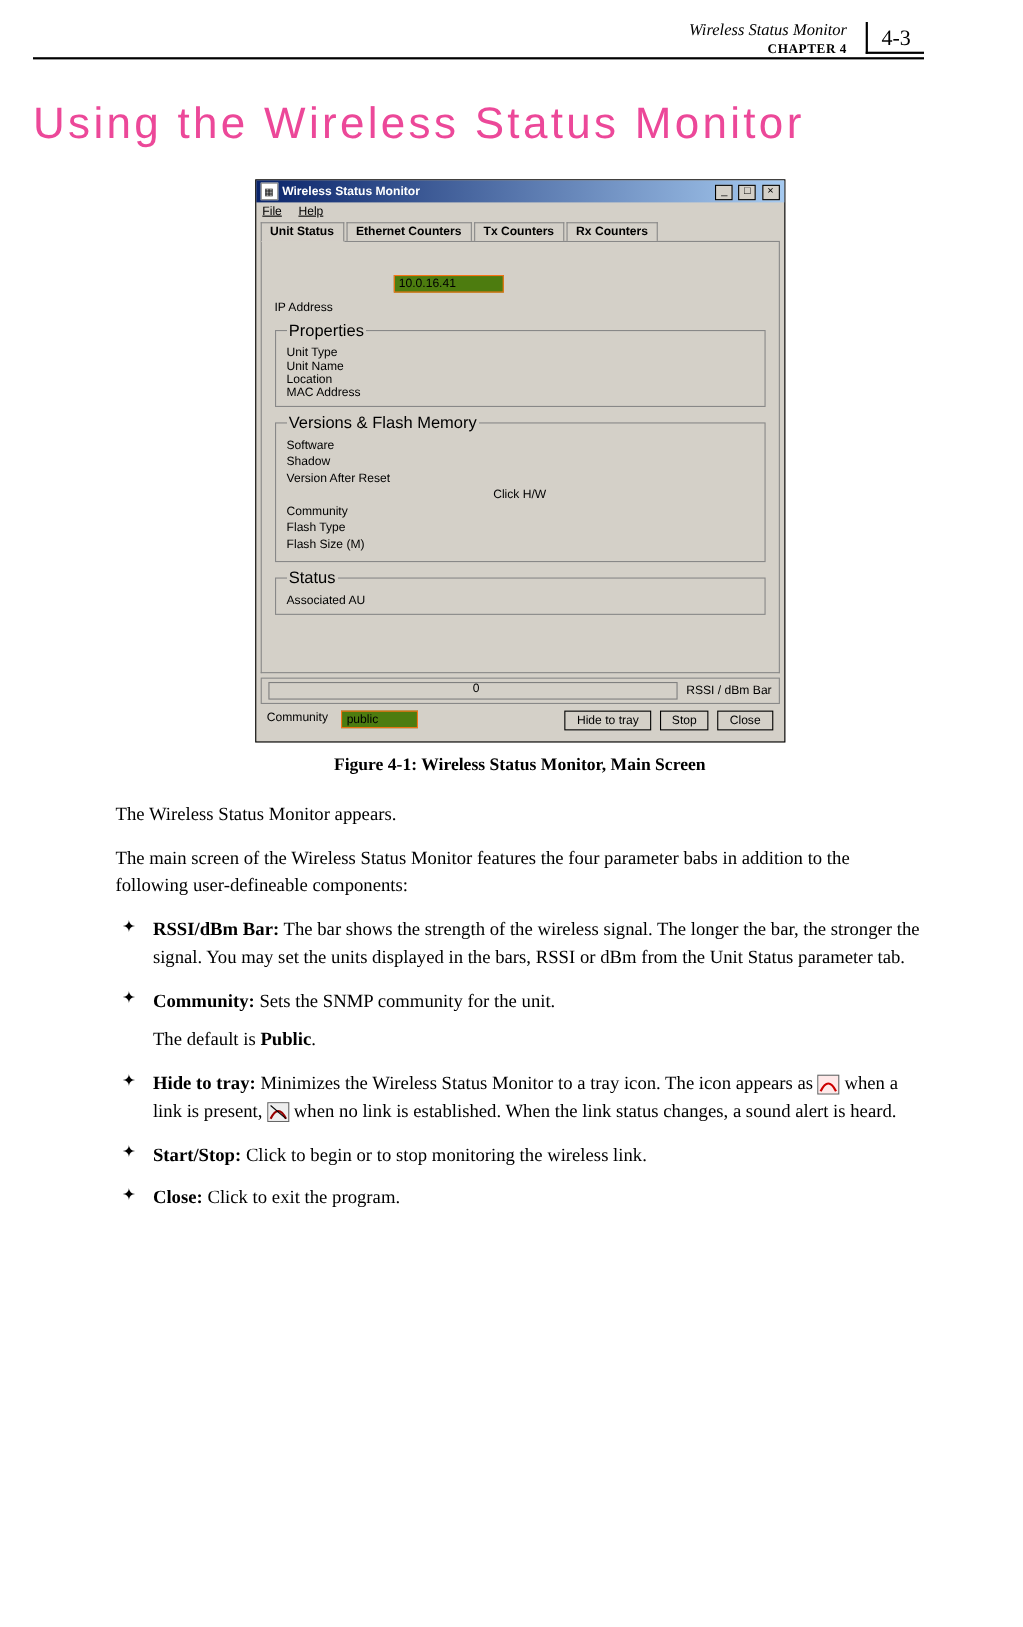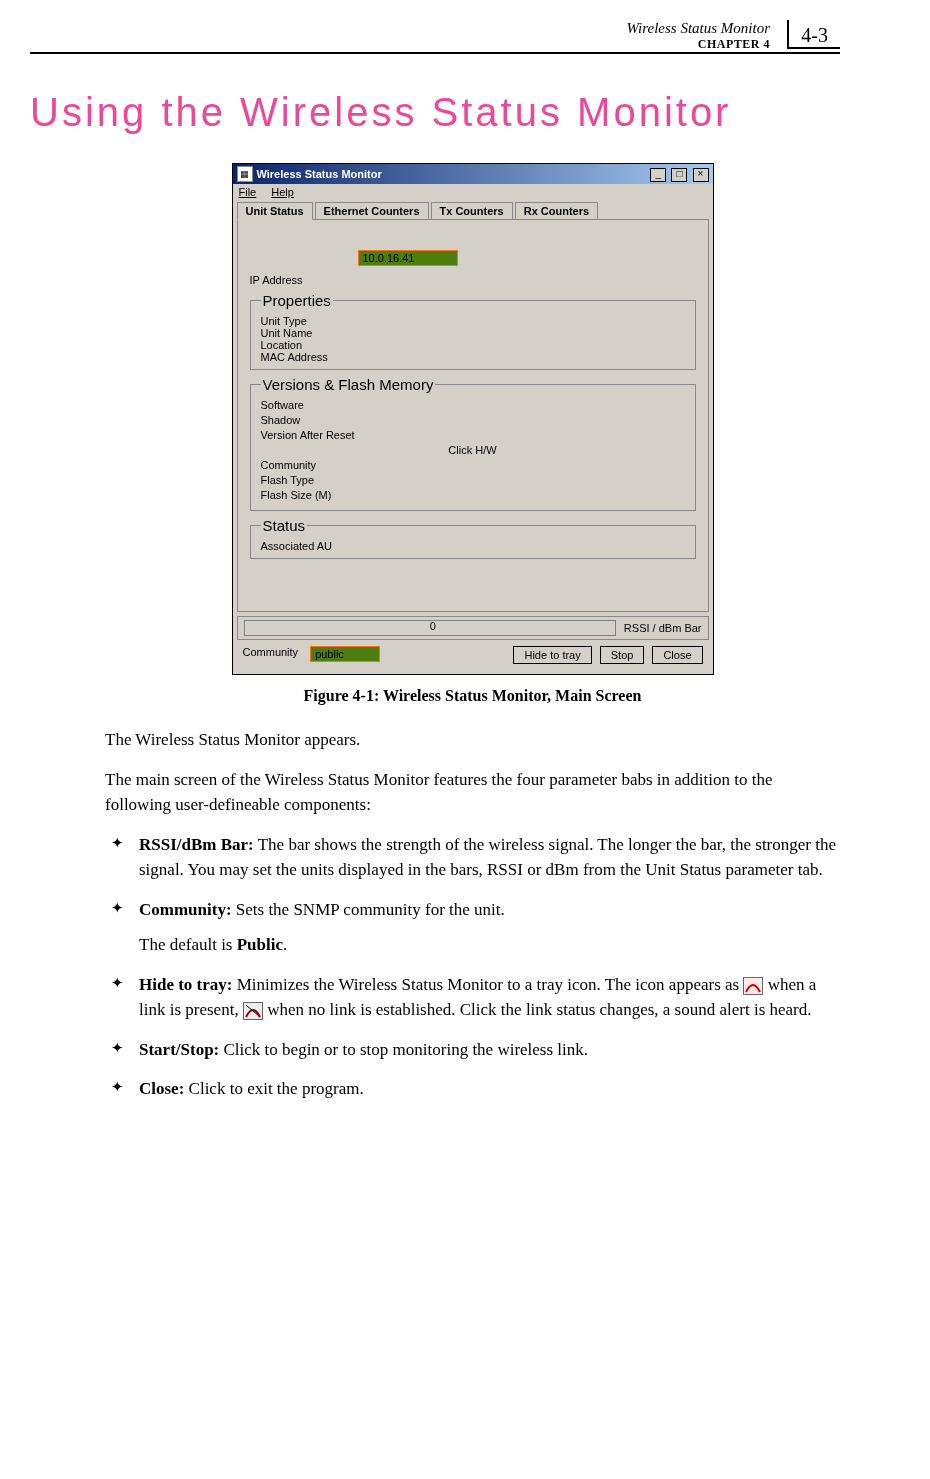--- a/index.html
+++ b/index.html
@@ -319,21 +319,21 @@
             <rect x="0" y="0" width="18" height="16" fill="#ffe9e9"></rect>
             <path d="M2 14 Q9 0 16 14" stroke="#c00" stroke-width="2" fill="none"></path>
           </svg>
       </span><span> when a link is present, </span>
       <span class="inline-icon">
         <svg viewBox="0 0 18 16">
             <rect x="0" y="0" width="18" height="16" fill="#eee"></rect>
             <path d="M2 14 Q9 0 16 14" stroke="#900" stroke-width="2" fill="none"></path>
             <line x1="2" y1="2" x2="16" y2="14" stroke="#000" stroke-width="1"></line>
           </svg>
-      </span><span> when no link is established. Click the link status changes, a sound alert is heard.</span>
+      </span><span> when no link is established. When the link status changes, a sound alert is heard.</span>
     </li>
     <li>
       <b>Start/Stop:</b><span> Click to begin or to stop monitoring the wireless link.</span>
     </li>
     <li>
       <b>Close:</b><span> Click to exit the program.</span>
     </li>
   </ul>
 </div>
 

